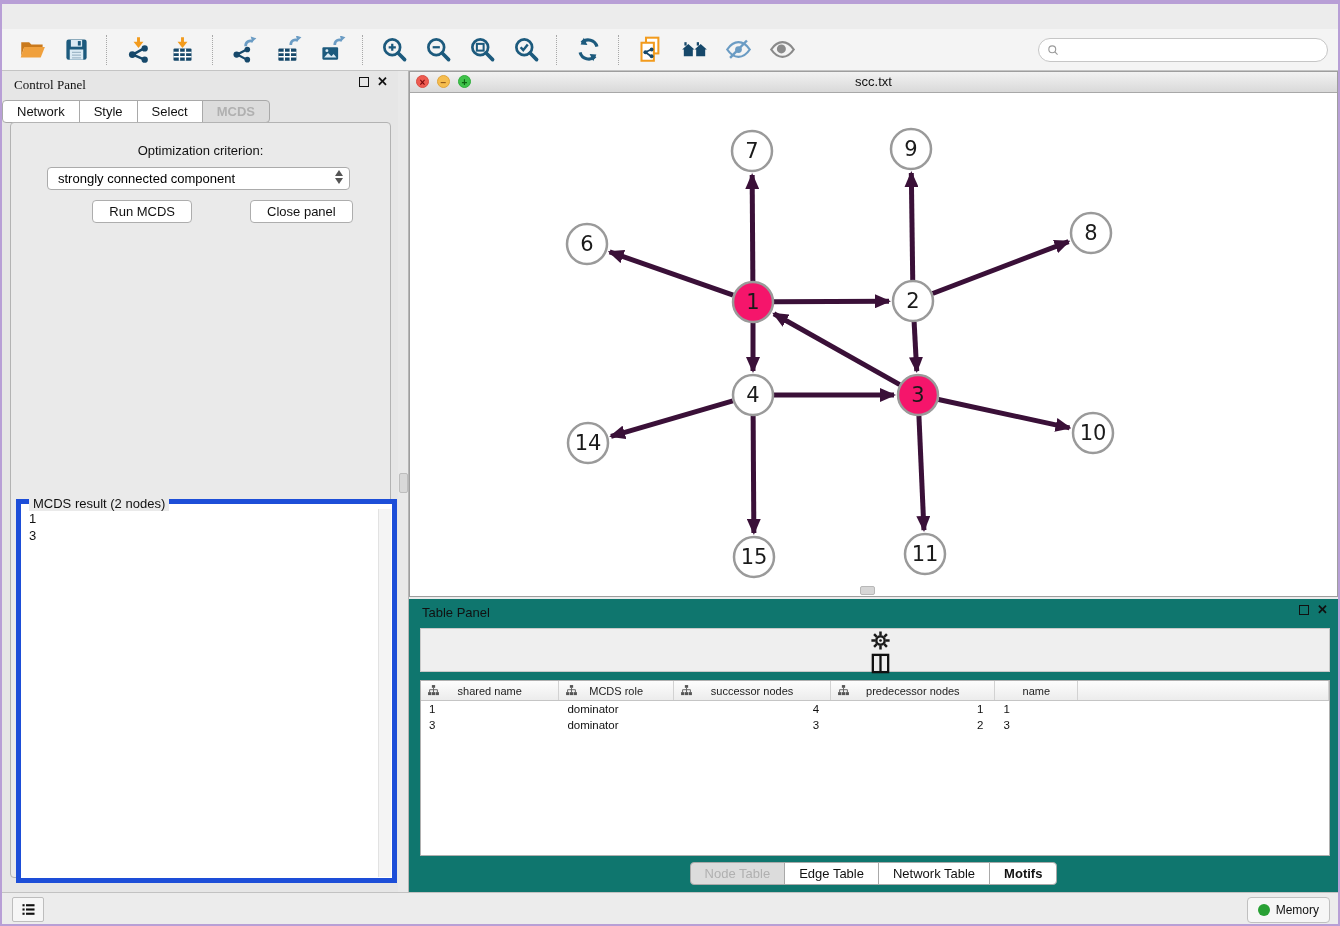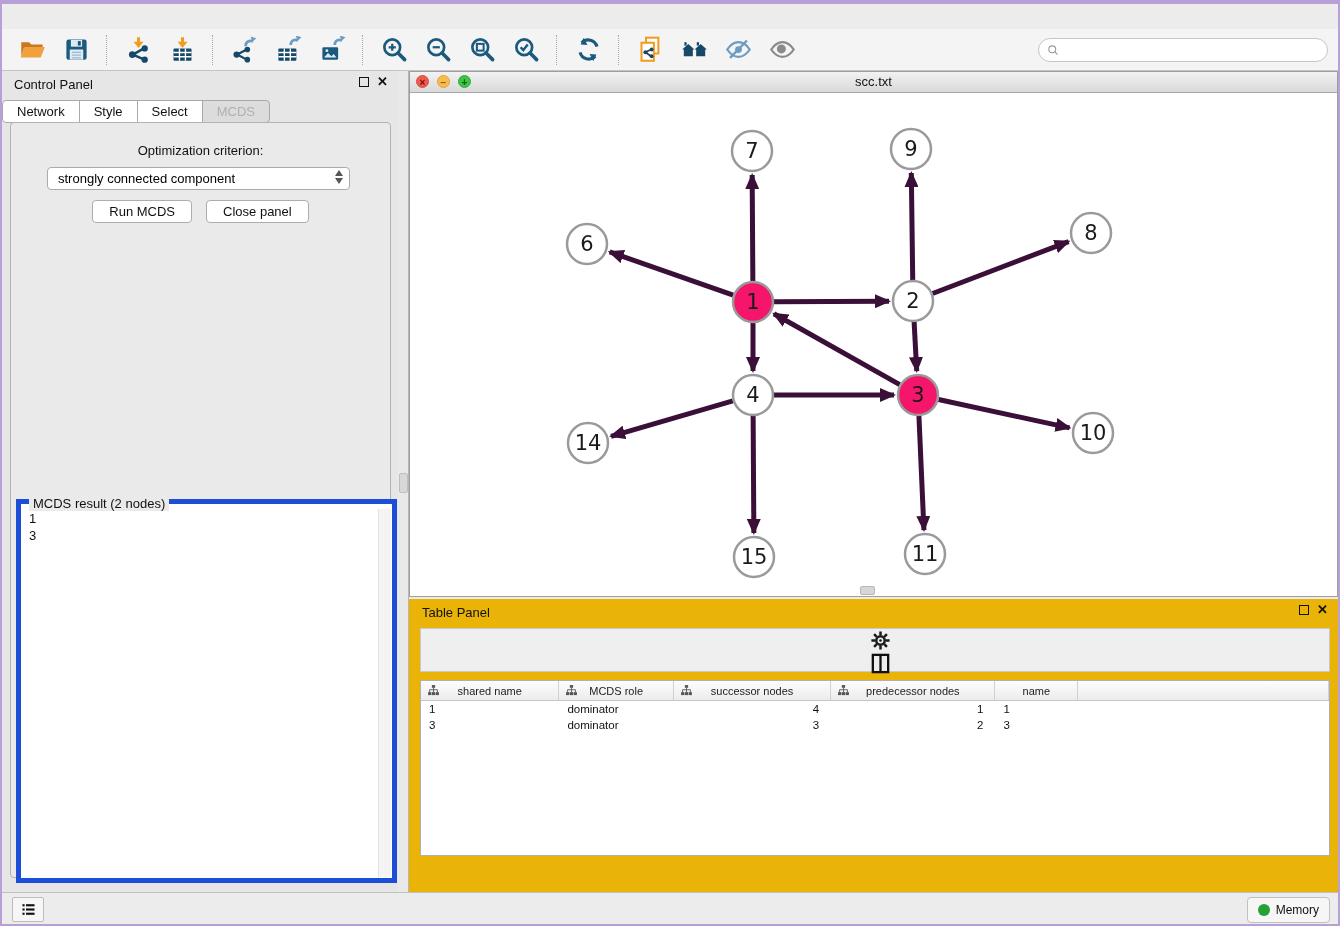--- a/index.html
+++ b/index.html
@@ -17,42 +17,42 @@
     border-bottom:1px solid #c4c4c4;display:flex;align-items:center;padding-left:8px;box-sizing:border-box;}
   .tb-btn{width:30px;height:30px;margin:0 7px;display:inline-flex;align-items:center;justify-content:center;}
   .tb-btn svg{width:27px;height:27px;}
   .tb-sep{width:1px;height:30px;border-left:1px dotted #a8a8a8;margin:0 8px;}
   .search-wrap{position:absolute;right:10px;top:9px;width:290px;height:24px;background:#fff;
     border:1px solid #c6c6c6;border-radius:12px;display:flex;align-items:center;padding-left:7px;box-sizing:border-box;}
   .search-wrap svg{width:15px;height:15px;}
   .search-input{border:none;outline:none;flex:1;height:18px;font-size:12px;background:transparent;}
   
   .control-panel{position:absolute;left:0;top:67px;width:396px;bottom:31px;background:#e6e6e6;}
-  .cp-header{position:relative;height:26px;}
+  .cp-header{position:relative;height:26px;font-family:Liberation Serif, serif;}
   .cp-title{position:absolute;left:12px;top:6px;font-size:13px;color:#111;}
   .panel-btns{position:absolute;right:10px;top:6px;display:flex;gap:8px;align-items:center;}
   .float-ico{width:10px;height:10px;border:1.6px solid #111;box-sizing:border-box;display:inline-block;}
   .close-ico{font-size:13px;font-weight:bold;color:#111;line-height:10px;}
   .cp-tabs{position:absolute;left:0;right:0;top:29px;display:flex;justify-content:flex-start;}
   .cp-tab{border:1px solid #a9a9a9;background:#fff;color:#111;font-size:13px;height:21px;line-height:21px;
     padding:0 14px;margin-left:-1px;}
   .cp-tab:first-child{border-radius:4px 0 0 4px;margin-left:0;}
-  .cp-tab:last-child{border-radius:0 4px 4px 0;}
+  .cp-tab:last-child{border-radius:0 4px 4px 0;font-weight:bold;}
   .cp-tab.sel{background:#dcdcdc;color:#b0b0b0;}
   .cp-content{position:absolute;left:8px;right:7px;top:51px;height:756px;background:#eaeaea;
     border:1px solid #b3b3b3;border-radius:4px;box-sizing:border-box;}
   .opt-label{text-align:center;margin-top:20px;font-size:13px;color:#111;}
   .dropdown{position:absolute;left:36px;right:40px;top:44px;height:23px;background:#fff;border:1px solid #ababab;
     border-radius:4px;display:flex;align-items:center;font-size:13px;padding-left:10px;box-sizing:border-box;}
   .dd-stepper{position:absolute;right:6px;top:2px;display:flex;flex-direction:column;gap:2px;}
   .dd-up{width:0;height:0;border-left:4px solid transparent;border-right:4px solid transparent;border-bottom:6px solid #555;}
   .dd-down{width:0;height:0;border-left:4px solid transparent;border-right:4px solid transparent;border-top:6px solid #555;}
   .cp-buttons{position:absolute;left:0;right:0;top:77px;display:flex;justify-content:center;gap:14px;}
   .mac-btn{background:#fff;border:1px solid #adadad;border-radius:4px;height:23px;line-height:21px;
-    font-size:13px;padding:0 16px;color:#111;box-sizing:border-box;}
+    font-size:13px;padding:0 16px;color:#111;box-sizing:border-box;margin-left:44px;}
   .group-box{position:absolute;left:5px;width:371px;top:376px;height:374px;border:5px solid #1d4ed8;background:#fff;}
   .group-label{position:absolute;left:8px;top:-8px;background:#eaeaea;padding:0 4px;font-size:13px;color:#111;}
   .result-area{position:absolute;left:1px;right:13px;top:6px;bottom:1px;font-size:13px;color:#111;padding-left:7px;overflow:hidden;}
   .res-line{line-height:17px;}
   .result-scroll{position:absolute;right:1px;top:5px;bottom:1px;width:12px;background:#f4f4f4;border-left:1px solid #e2e2e2;}
   
   .gutter{position:absolute;left:396px;width:11px;top:67px;bottom:31px;background:#e9e9e9;border-right:1px solid #b6b6b6;box-sizing:border-box;}
   .gutter-handle{position:absolute;left:1px;top:402px;width:7px;height:18px;background:#d8d8d8;border:1px solid #bdbdbd;border-radius:2px;}
   
   .net-window{position:absolute;left:407px;top:67px;width:929px;height:526px;background:#fff;border:1px solid #9e9e9e;box-sizing:border-box;}
@@ -60,21 +60,21 @@
   .traffic{position:absolute;left:6px;top:3px;display:flex;gap:8px;}
   .tl{width:13px;height:13px;border-radius:50%;font-size:10px;line-height:13px;text-align:center;font-weight:bold;box-sizing:border-box;}
   .tl.red{background:#ee5b51;color:#7c080b;border:1px solid #d94c42;}
   .tl.yellow{background:#f6bd4e;color:#91591a;border:1px solid #e0a43a;}
   .tl.green{background:#3fc24a;color:#0d6412;border:1px solid #2fae3c;}
   .net-title{position:absolute;left:0;right:0;top:2px;text-align:center;font-size:13px;color:#111;}
   .net-body{position:relative;width:100%;height:504px;}
   .net-drag{position:absolute;left:450px;bottom:2px;width:13px;height:7px;background:#d6d6d6;border:1px solid #b8b8b8;border-radius:2px;}
   .net-node-text{font-family:"DejaVu Sans",sans-serif;}
   
-  .table-panel{position:absolute;left:407px;right:0;top:595px;bottom:31px;background:#eab308;}
+  .table-panel{position:absolute;left:407px;right:0;top:595px;bottom:31px;background:#0f766e;}
   .tp-title{position:absolute;left:13px;top:6px;font-size:13px;color:#111;}
   .tp-toolbar{position:absolute;left:11px;right:8px;top:29px;height:44px;background:#efefef;
     border:1px solid #c9c9c9;display:flex;align-items:center;padding-left:10px;box-sizing:border-box;flex-direction:column;}
   .tp-btn{width:28px;height:28px;margin:0 5px;display:inline-flex;align-items:center;justify-content:center;}
   .tp-btn svg{width:23px;height:23px;}
   .tp-btn.disabled{opacity:.55;}
   .fx{font-family:"DejaVu Serif",serif;font-style:italic;font-size:18px;color:#a8a8a8;margin-left:6px;}
   .data-table{position:absolute;left:11px;right:8px;top:81px;height:176px;background:#fff;border:1px solid #b0b0b0;box-sizing:border-box;}
   .thead{display:flex;height:19px;background:linear-gradient(#fdfdfd,#ececec);border-bottom:1px solid #c5c5c5;}
   .th{position:relative;border-right:1px solid #d2d2d2;font-size:11px;color:#222;display:flex;align-items:center;justify-content:center;box-sizing:border-box;}
@@ -471,20 +471,26 @@
           <div class="trow">
             <div class="td" style="width: 139px; text-align: left; padding: 0px 0px 0px 8px;">3</div>
             <div class="td" style="width: 115px; text-align: left; padding: 0px 0px 0px 8px;">dominator</div>
             <div class="td" style="width: 158px; text-align: right; padding: 0px 12px 0px 0px;">3</div>
             <div class="td" style="width: 165px; text-align: right; padding: 0px 12px 0px 0px;">2</div>
             <div class="td" style="width: 83px; text-align: left; padding: 0px 0px 0px 8px;">3</div>
             <div class="td" style="width: 252px; text-align: left; padding: 0px 0px 0px 8px;"></div>
           </div>
         </div>
     </div>
+    <div class="tp-tabs">
+        <div class="cp-tab sel">Node Table</div>
+        <div class="cp-tab">Edge Table</div>
+        <div class="cp-tab">Network Table</div>
+        <div class="cp-tab">Motifs</div>
+      </div>
   </div>
 
   <div class="statusbar">
     <div class="menu-btn">
       <svg viewBox="0 0 24 24">
         <g fill="#111">
             <rect x="3.5" y="4.5" width="3" height="3"></rect>
             <rect x="8.5" y="4.5" width="12" height="3"></rect>
         <rect x="3.5" y="10.5" width="3" height="3"></rect>
             <rect x="8.5" y="10.5" width="12" height="3"></rect>

